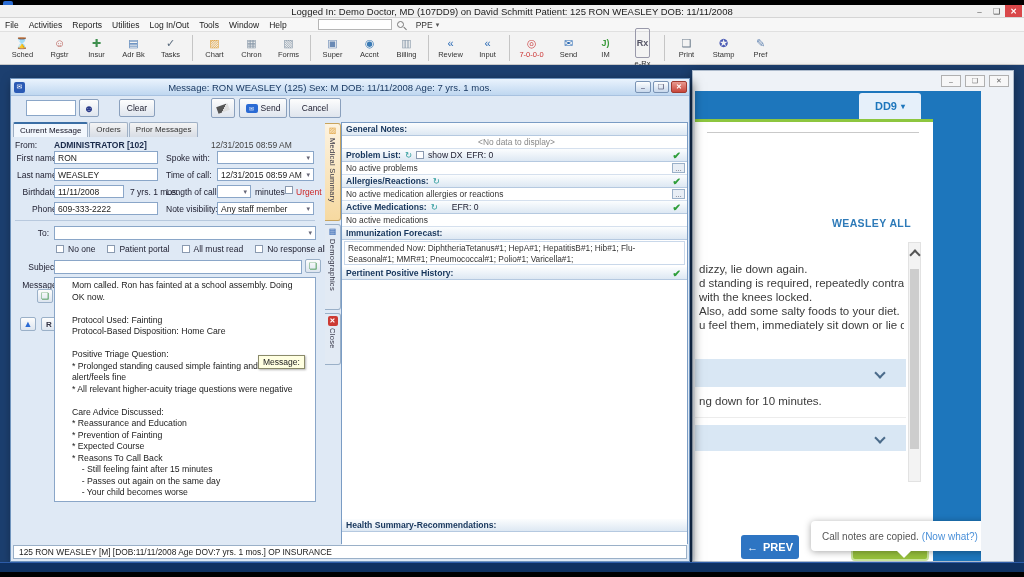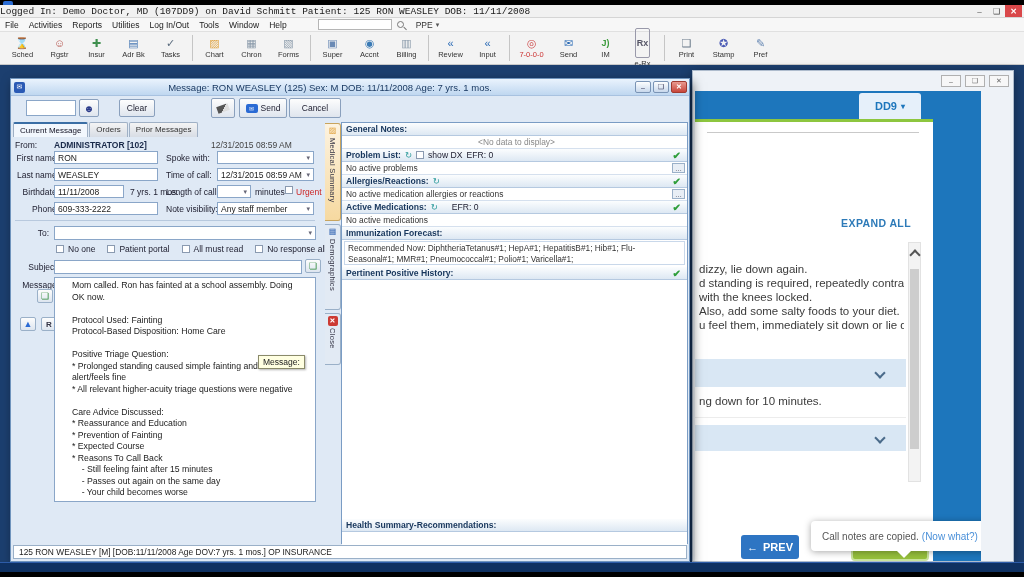--- a/index.html
+++ b/index.html
@@ -3,21 +3,21 @@
 <meta charset="utf-8">
 <style>
   * { margin:0; padding:0; box-sizing:border-box; }
   html,body { width:1024px; height:577px; background:#000; font-family:"Liberation Sans", sans-serif; overflow:hidden; }
   .abs { position:absolute; }
   .screen { position:relative; width:1024px; height:577px; background:#000; }
 
   
   .appicon { left:3px; top:1px; width:10px; height:10px; background:#2a6cd4; border-radius:2px; }
   .titlebar { left:0; top:5px; width:1024px; height:13px; background:#f1f1f1; border-bottom:1px solid #d5d5d5;
-              display:flex; align-items:center; font-size:9.5px; color:#1a1a1a;font-family:Liberation Mono, monospace; }
+              display:flex; align-items:center; justify-content:center; font-size:9.5px; color:#1a1a1a; }
   .wbtns { right:2px; top:5px; display:flex; height:12px; }
   .wbtn { width:17px; height:12px; font-size:8px; color:#444; display:flex; align-items:center; justify-content:center; }
   .wbtn.close { background:#d9484a; color:#fff; font-weight:bold; }
   .menubar { left:0; top:18px; width:1024px; height:14px; background:#f7f7f7; border-bottom:1px solid #e0e0e0;
              display:flex; align-items:center; font-size:8.5px; color:#222; }
   .menuitem { padding:0 5px; }
   .msearch { width:74px; height:11px; background:#fff; border:1px solid #b5b5b5; margin-left:26px; }
   .mag { width:7px; height:7px; border:1.4px solid #777; border-radius:50%; position:relative; margin-left:5px; }
   .mag::after { content:""; position:absolute; width:4px; height:1.4px; background:#777; transform:rotate(45deg); left:5px; top:6px; }
   .ppe { margin-left:12px; color:#333; }
@@ -232,21 +232,21 @@
         <span class="bgwbtn">✕</span>
       </div>
       <div class="abs bgcontent">
         <div class="abs dd9btn">
           <span>DD9</span>
           <span style="font-size:8px">▾</span>
         </div>
         <div class="abs greenline"></div>
         <div class="abs bgcard">
           <div class="abs uline"></div>
-          <div class="abs expand">EXPAND ALL</div>
+          <div class="abs expand">WEASLEY ALL</div>
           <div class="abs bgline" style="top:140px">dizzy, lie down again.</div>
           <div class="abs bgline" style="top:154px">d standing is required, repeatedly contract and</div>
           <div class="abs bgline" style="top:168px">with the knees locked.</div>
           <div class="abs bgline" style="top:182px">Also, add some salty foods to your diet.</div>
           <div class="abs bgline" style="top:196px">u feel them, immediately sit down or lie down to</div>
           <div class="abs sbtrack">
             <div class="chev up" style="position:absolute;left:2px;top:8px"></div>
             <div class="abs sbthumb"></div>
           </div>
           <div class="abs accord" style="top:237px">

